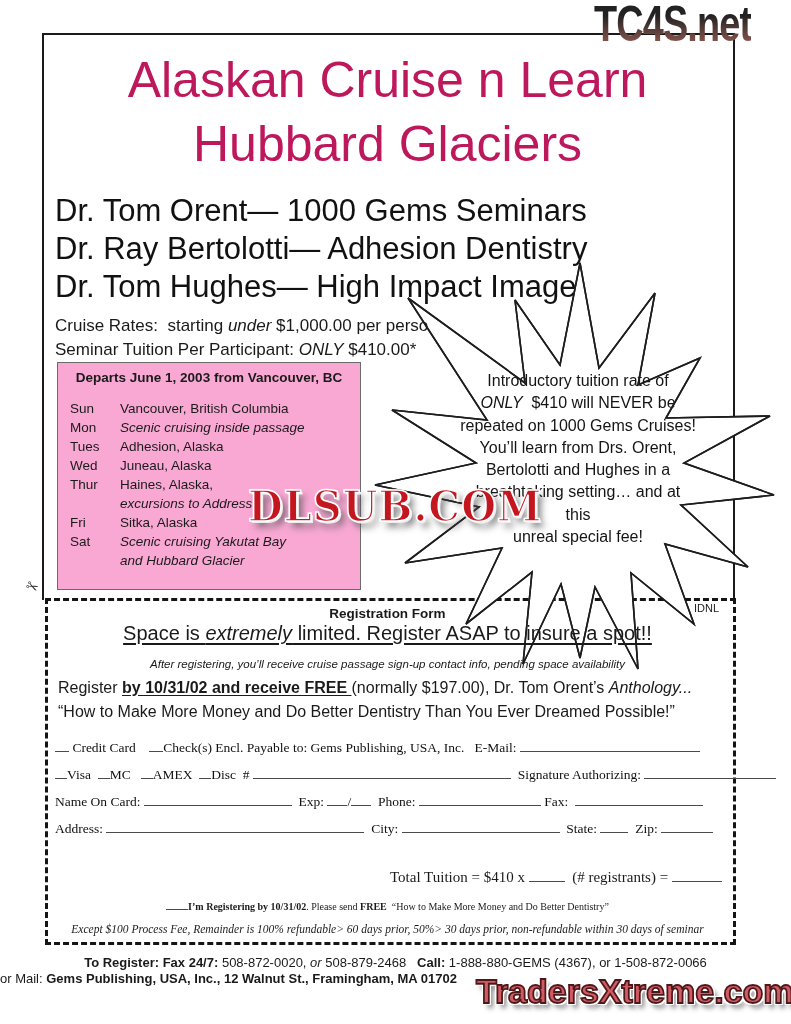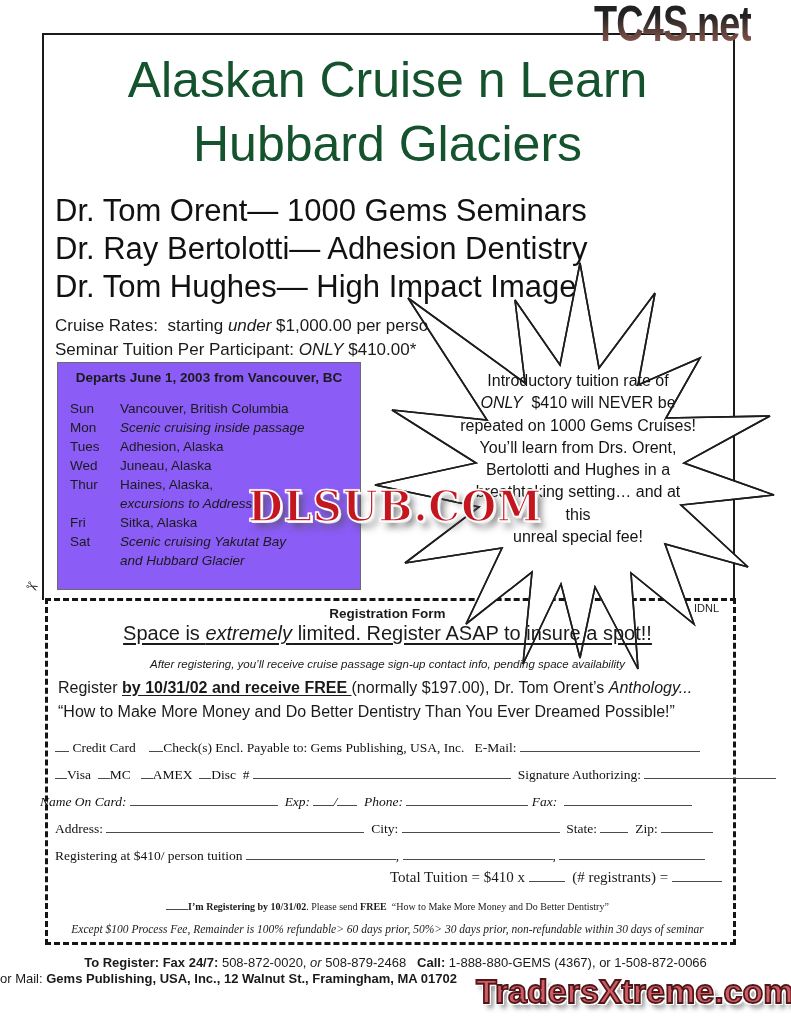--- a/index.html
+++ b/index.html
@@ -11,24 +11,24 @@
   .z-border{z-index:1;}
   .z-fill{z-index:2;}
   .z-text{z-index:3;}
   .z-stroke{z-index:4;pointer-events:none;}
   .z-mark{z-index:5;}
 
   
   .page-border{left:42px;top:33px;width:689px;height:565px;
                border:2px solid #1a1a1a;border-bottom:none;}
   .reg-border{left:45px;top:598px;width:685px;height:341px;border:3px dashed #151515;}
-  .itin-box{left:57px;top:362px;width:302px;height:226px;border:1px solid #6b6b6b;background:#8b5cf6;}
-
-  
-  .title{left:42px;top:48px;width:691px;text-align:center;font-size:50px;line-height:64px;color:#14532d;}
+  .itin-box{left:57px;top:362px;width:302px;height:226px;border:1px solid #6b6b6b;background:#f9a8d4;}
+
+  
+  .title{left:42px;top:48px;width:691px;text-align:center;font-size:50px;line-height:64px;color:#be185d;}
   .speakers{left:55px;top:192px;font-size:31px;line-height:38px;color:#111;}
   .rates{left:55px;top:314px;font-size:17px;line-height:23.5px;}
   .it{font-style:italic;}
   .b{font-weight:bold;}
 
   
   .itin-head{margin-top:7px;text-align:center;font-weight:bold;font-size:13.5px;}
   .itin-rows{margin:14px 0 0 12px;font-size:13.5px;line-height:19px;}
   .day{display:inline-block;width:50px;}
 
@@ -40,21 +40,21 @@
   .reg-title{left:45px;top:606px;width:685px;text-align:center;font-weight:bold;font-size:13.5px;}
   .idnl{left:694px;top:602px;font-size:11px;color:#222;}
   .space-line{left:45px;top:622px;width:685px;text-align:center;font-size:20px;
               text-decoration:underline;text-underline-offset:3px;}
   .after-note{left:45px;top:658px;width:685px;text-align:center;font-size:11.5px;font-style:italic;}
   .register-line{left:58px;top:679px;width:672px;font-size:16px;}
   .quote-line{left:58px;top:703px;width:672px;font-size:16px;}
   .u{text-decoration:underline;text-underline-offset:2px;}
 
   .frm{font-family:"Liberation Serif",serif;font-size:13.5px;color:#111;white-space:nowrap;}
-  .r1{left:55px;top:740px;} .r2{left:55px;top:767px;} .r3{left:40px;top:794px;font-style:italic;}
+  .r1{left:55px;top:740px;} .r2{left:55px;top:767px;} .r3{left:55px;top:794px;}
   .r4{left:55px;top:821px;} .r5{left:55px;top:848px;}
   .total-line{left:390px;top:868px;font-family:"Liberation Serif",serif;font-size:15px;}
   .confirm-line{left:45px;top:900px;width:685px;text-align:center;
                 font-family:"Liberation Serif",serif;font-size:10px;}
   .fineprint{left:45px;top:923px;width:685px;text-align:center;
              font-family:"Liberation Serif",serif;font-size:11.5px;font-style:italic;}
   .bl{display:inline-block;border-bottom:1.2px solid #4a4a4a;height:0.85em;vertical-align:baseline;}
 
   
   .f1{left:0;top:955px;width:791px;text-align:center;font-size:13px;}
@@ -178,26 +178,20 @@
     <span>Address:</span>
     <span class="bl" style="width:258px"></span>&nbsp;
     <span>City:</span>
     <span class="bl" style="width:158px"></span>&nbsp;
     <span>State:</span>
     <span class="bl" style="width:28px"></span>&nbsp;
     <span>Zip:</span>
     <span class="bl" style="width:52px"></span>
   </div>
 
-  <div class="abs z-text frm r5">
-    <span>Registering at $410/ person tuition</span>
-    <span class="bl" style="width:150px"></span><span>,</span>
-    <span class="bl" style="width:150px"></span><span>,</span>
-    <span class="bl" style="width:146px"></span>
-  </div>
 
   <div class="abs z-text total-line">
     <span>Total Tuition = $410 x</span>
     <span class="bl" style="width:36px"></span>&nbsp;
     <span>(# registrants) =</span>
     <span class="bl" style="width:50px"></span>
   </div>
 
   <div class="abs z-text confirm-line">
     <span class="bl" style="width:22px"></span><span class="b">I’m Registering by 10/31/02</span><span>. Please send </span><span class="b">FREE</span><span>&nbsp; “How to Make More Money and Do Better Dentistry”</span>

